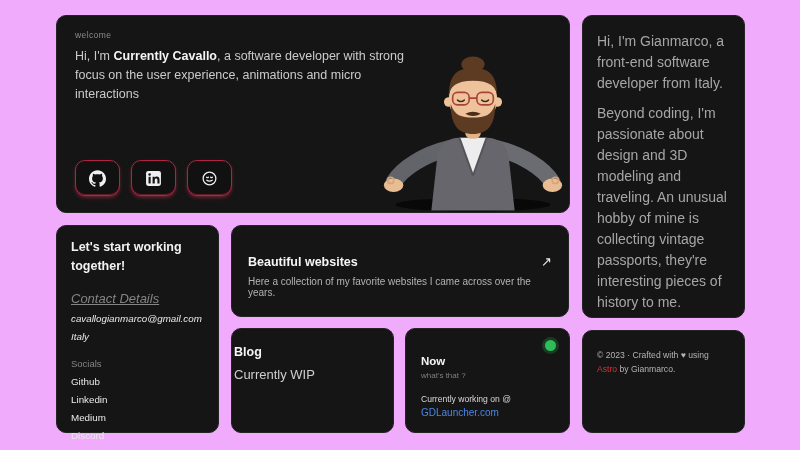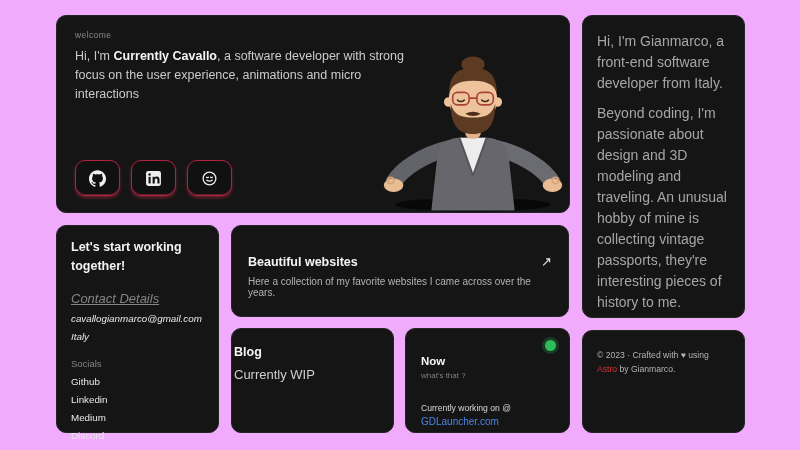--- a/index.html
+++ b/index.html
@@ -49,21 +49,21 @@
 
   
   .blog { left:231px; top:328px; width:163px; height:105px; padding:16px 2px; }
   .blog h2 { font-size:12.5px; color:#f5f5f5; }
   .blog p  { margin-top:8px; font-size:13px; color:#cfcfcf; }
 
   
   .now { left:405px; top:328px; width:165px; height:105px; padding:26px 15px; }
   .now h2 { font-size:11.5px; color:#f5f5f5; }
   .hint { font-size:8px; color:#7f7f7f; margin-top:4px; }
-  .working { font-size:8.6px; color:#d8d8d8; margin-top:23px; }
+  .working { font-size:8.6px; color:#d8d8d8; margin-top:14px; }
   .now a { font-size:10px; text-decoration:none; display:block; margin-top:3px; cursor:pointer; }
   .status-dot { position:absolute; top:11px; right:13px; width:11px; height:11px; border-radius:50%;
                 box-shadow:0 0 0 3px rgba(46,189,89,.22); }
 
   
   .footer { left:582px; top:330px; width:163px; height:103px; padding:17px 14px; }
   .footer p { font-size:8.6px; line-height:1.65; color:#b3b3b3; }
   .footer .astro { cursor:pointer; }
 </style>
 </head>

